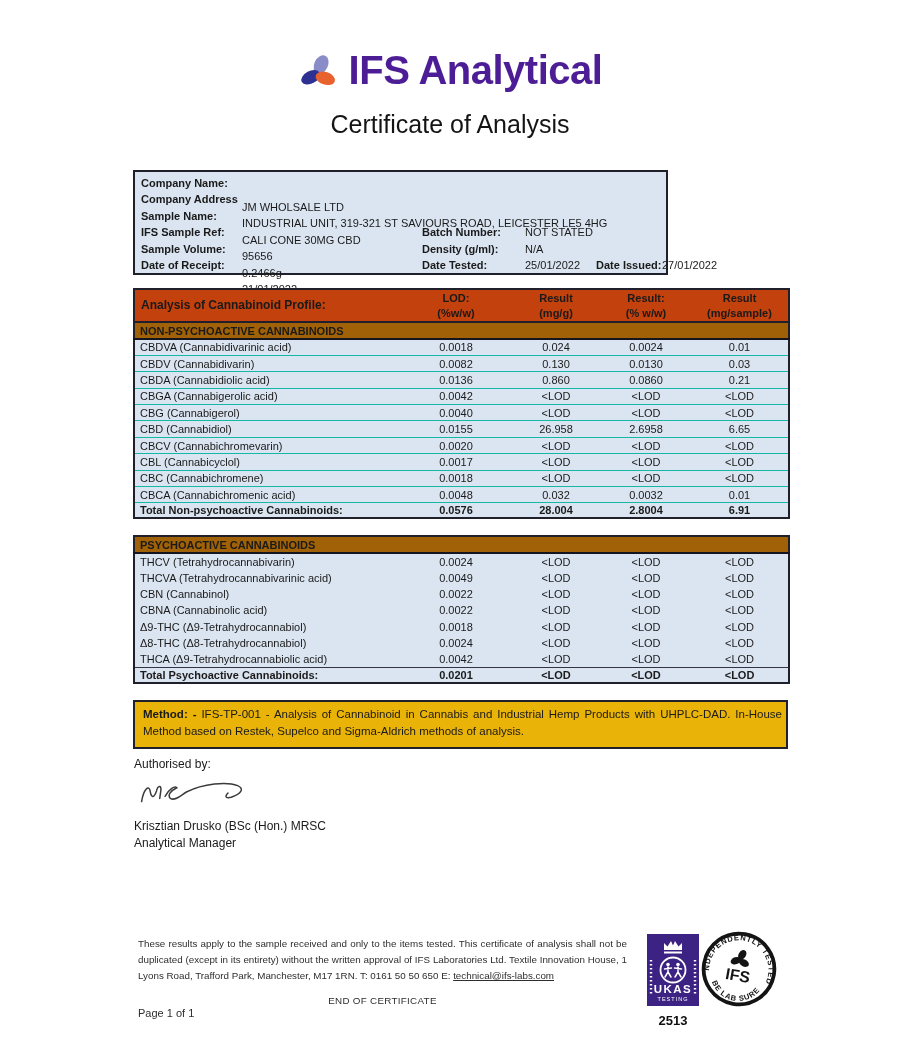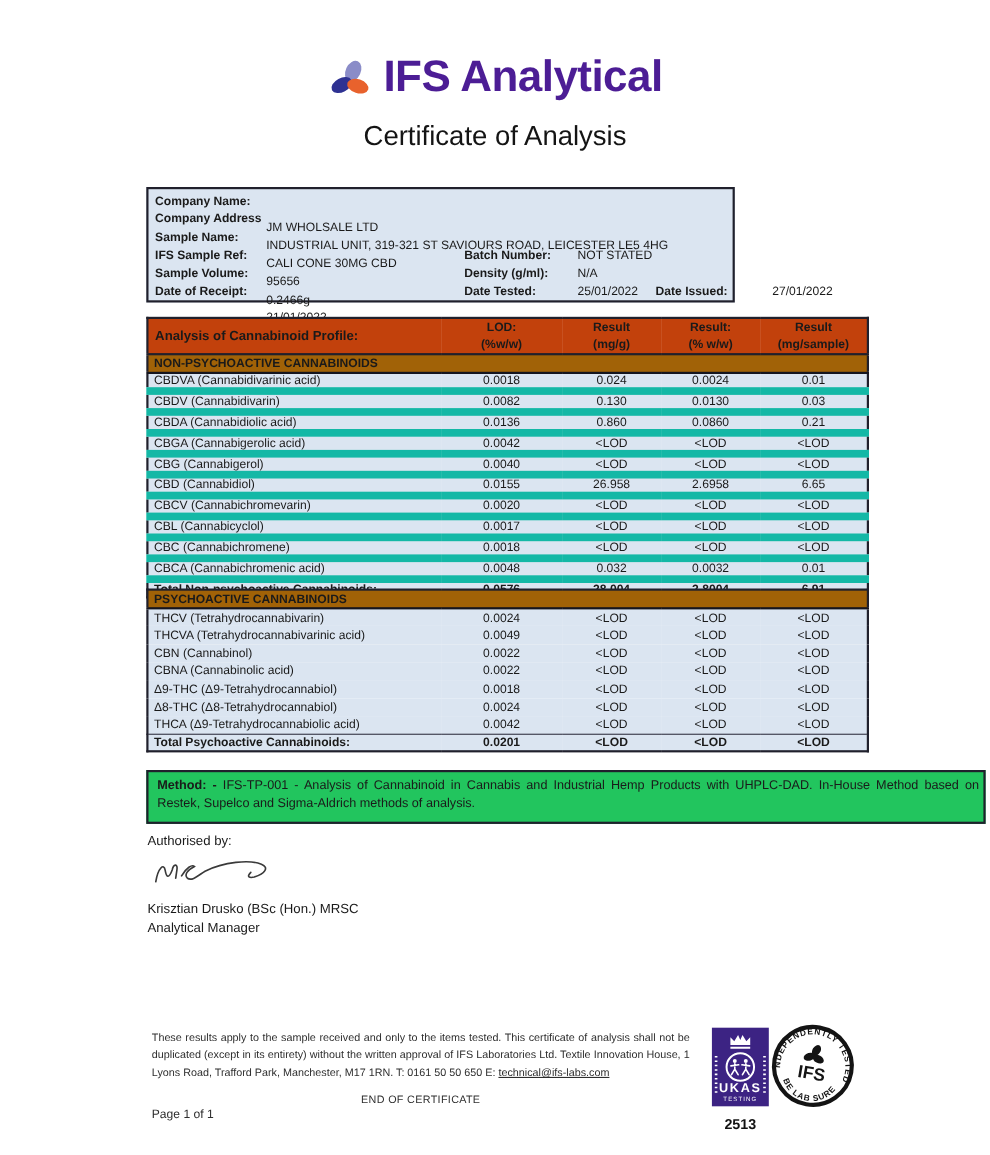--- a/index.html
+++ b/index.html
@@ -18,42 +18,42 @@
     position:absolute; left:133px; top:170px; width:535px; height:105px;
     background:#dbe5f1; border:2px solid #20202c; padding:3px 0;
   }
   .info-row { position:relative; height:16.4px; font-size:11px; }
   .info-row span { position:absolute; top:0; line-height:16.4px; white-space:nowrap; }
   .ci0 { left:6px;  font-weight:700; }
   .ci1 { left:107px;margin-top:24px; }
   .ci2 { left:287px; font-weight:700; }
   .ci3 { left:390px; }
   .ci4 { left:461px; font-weight:700; }
-  .ci5 { left:527px;margin-left:40px; }
+  .ci5 { left:527px; }
 
   
   table.analysis {
     position:absolute; left:133px; width:655px; border-collapse:collapse;
     font-size:11px; border:2px solid #20202c; table-layout:fixed;
   }
   #table1 { top:288px; }
   #table2 { top:535px; }
   table.analysis th, table.analysis td { font-weight:400; }
   tr.col-head th { background:#c2410c; height:33px; vertical-align:middle; text-align:center; font-weight:700; line-height:1.3; border-bottom:2px solid #20202c; }
   tr.col-head th.c-name { text-align:left; padding-left:6px; font-size:12px; }
   tr.section th { background:#a16207; text-align:left; padding-left:5px; font-weight:700; height:17px; border-bottom:2px solid #15151f; }
   tbody td { background:#dbe5f1; height:16.4px; text-align:center; vertical-align:middle; }
-  #table1 tbody.rows td { border-bottom:7px solid #14b8a6;margin-left:35px; }
+  #table1 tbody.rows td { border-bottom:1px solid #14b8a6;margin-left:35px; }
   tbody td.c-name { text-align:left; padding-left:5px; }
   tbody.total td { font-weight:700; border-top:1px solid #343444; height:15px; }
 
   
   .method-box {
-    position:absolute; left:133px; top:700px; width:763px;
-    background:#22c55e; border:2px solid #20202c; padding:4px 4px 6px 8px;
+    position:absolute; left:133px; top:700px; width:655px;
+    background:#eab308; border:2px solid #20202c; padding:4px 4px 6px 8px;
     font-size:11.5px; line-height:1.5; text-align:justify;
   }
   .method-box b { font-weight:700; }
 
   
   .authorised { position:absolute; left:134px; top:757px; font-size:12px; }
   .signature  { position:absolute; left:136px; top:776px; }
   .signer     { position:absolute; left:134px; top:818px; font-size:12px; line-height:1.45; }
 
   

